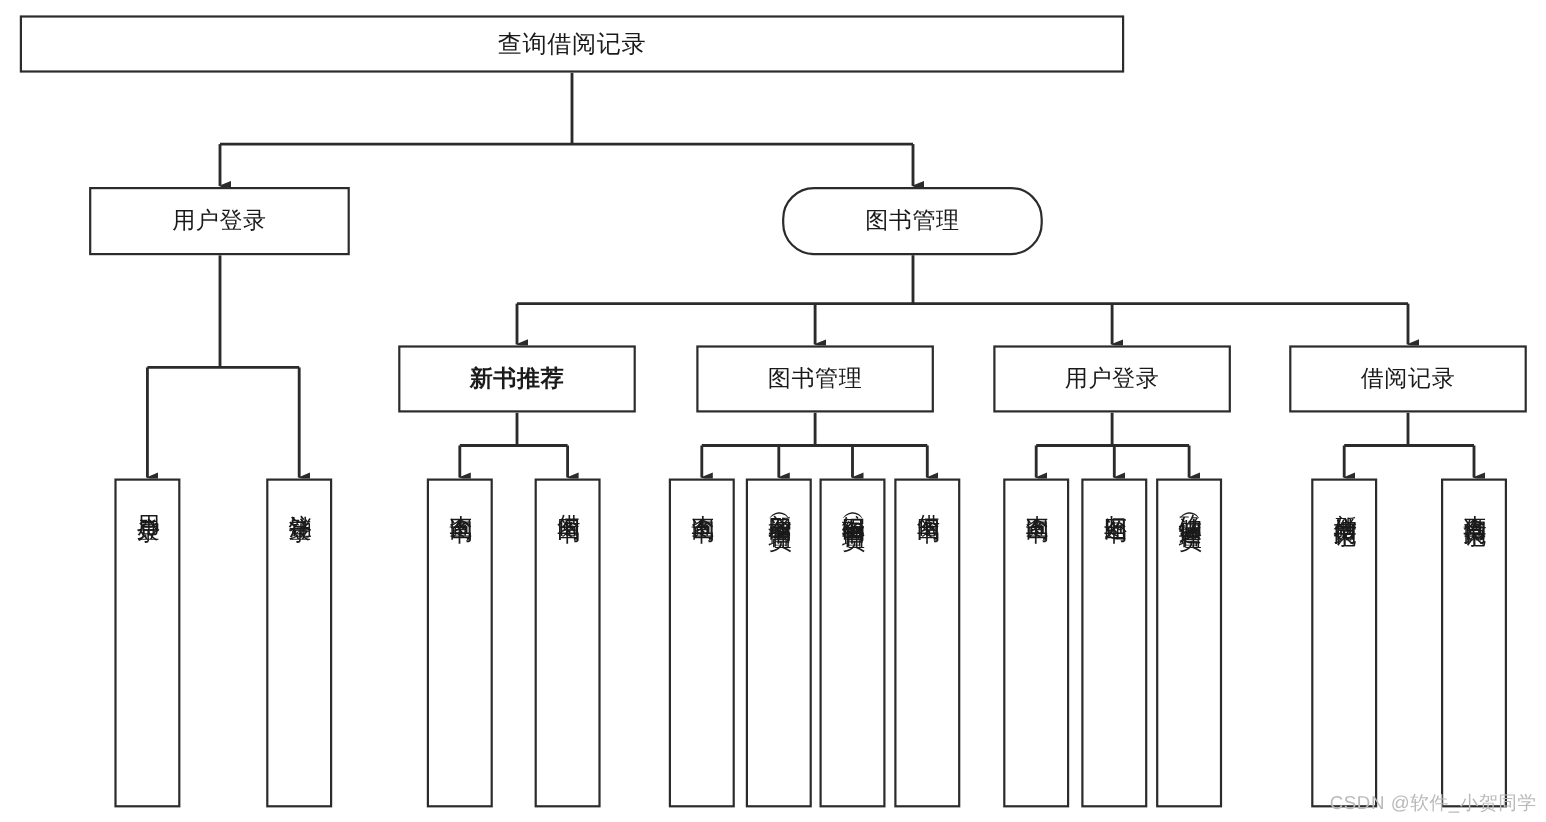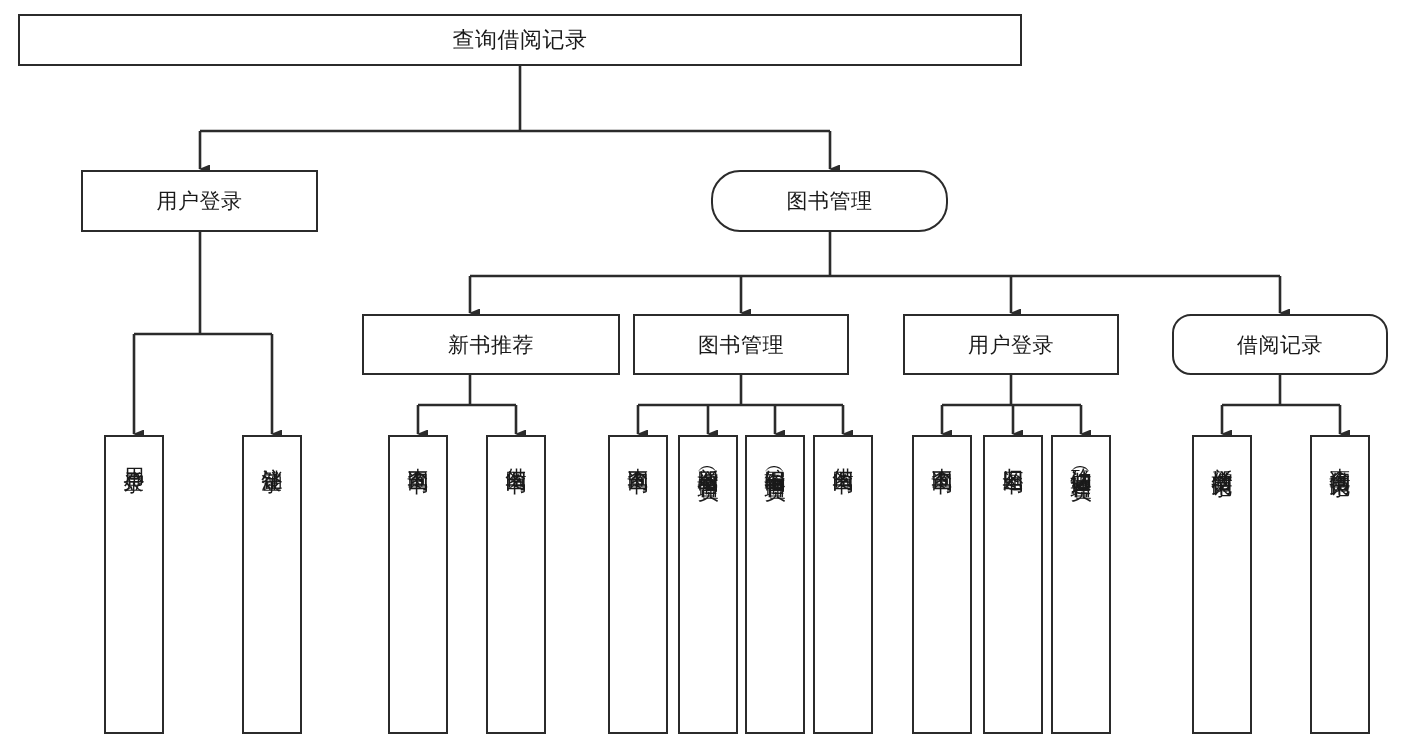--- a/index.html
+++ b/index.html
@@ -124,30 +124,30 @@
   <div id="node-layer">
       <div class="node horiz root" style="left: 18px; top: 14px; width: 1004px; height: 52px;">
         <span class="label">查询借阅记录</span>
       </div>
       <div class="node horiz" style="left: 81px; top: 170px; width: 237px; height: 62px;">
         <span class="label">用户登录</span>
       </div>
       <div class="node horiz" style="left: 711px; top: 170px; width: 237px; height: 62px; border-radius: 29px;">
         <span class="label">图书管理</span>
       </div>
-      <div class="node horiz" style="left: 362px; top: 314px; width: 258px; height: 61px;">
+      <div class="node horiz" style="left: 362px; top: 314px; width: 216px; height: 61px; font-weight: bold;">
         <span class="label">新书推荐</span>
       </div>
       <div class="node horiz" style="left: 633px; top: 314px; width: 216px; height: 61px;">
         <span class="label">图书管理</span>
       </div>
       <div class="node horiz" style="left: 903px; top: 314px; width: 216px; height: 61px;">
         <span class="label">用户登录</span>
       </div>
-      <div class="node horiz" style="left: 1172px; top: 314px; width: 216px; height: 61px; border-radius: 19px;">
+      <div class="node horiz" style="left: 1172px; top: 314px; width: 216px; height: 61px;">
         <span class="label">借阅记录</span>
       </div>
       <div class="node vert" style="left: 104px; top: 435px; width: 60px; height: 299px;">
         <span class="label">用户登录</span>
       </div>
       <div class="node vert" style="left: 242px; top: 435px; width: 60px; height: 299px;">
         <span class="label">注销登录</span>
       </div>
       <div class="node vert" style="left: 388px; top: 435px; width: 60px; height: 299px;">
         <span class="label">查询图书</span>
@@ -177,13 +177,14 @@
         <span class="label">确认归还（管理员）</span>
       </div>
       <div class="node vert" style="left: 1192px; top: 435px; width: 60px; height: 299px;">
         <span class="label">新增借阅记录</span>
       </div>
       <div class="node vert" style="left: 1310px; top: 435px; width: 60px; height: 299px;">
         <span class="label">查询借阅记录</span>
       </div>
     </div>
 
+  <div class="watermark">CSDN @软件_小贺同学</div>
 </div>
 
 </body></html>

